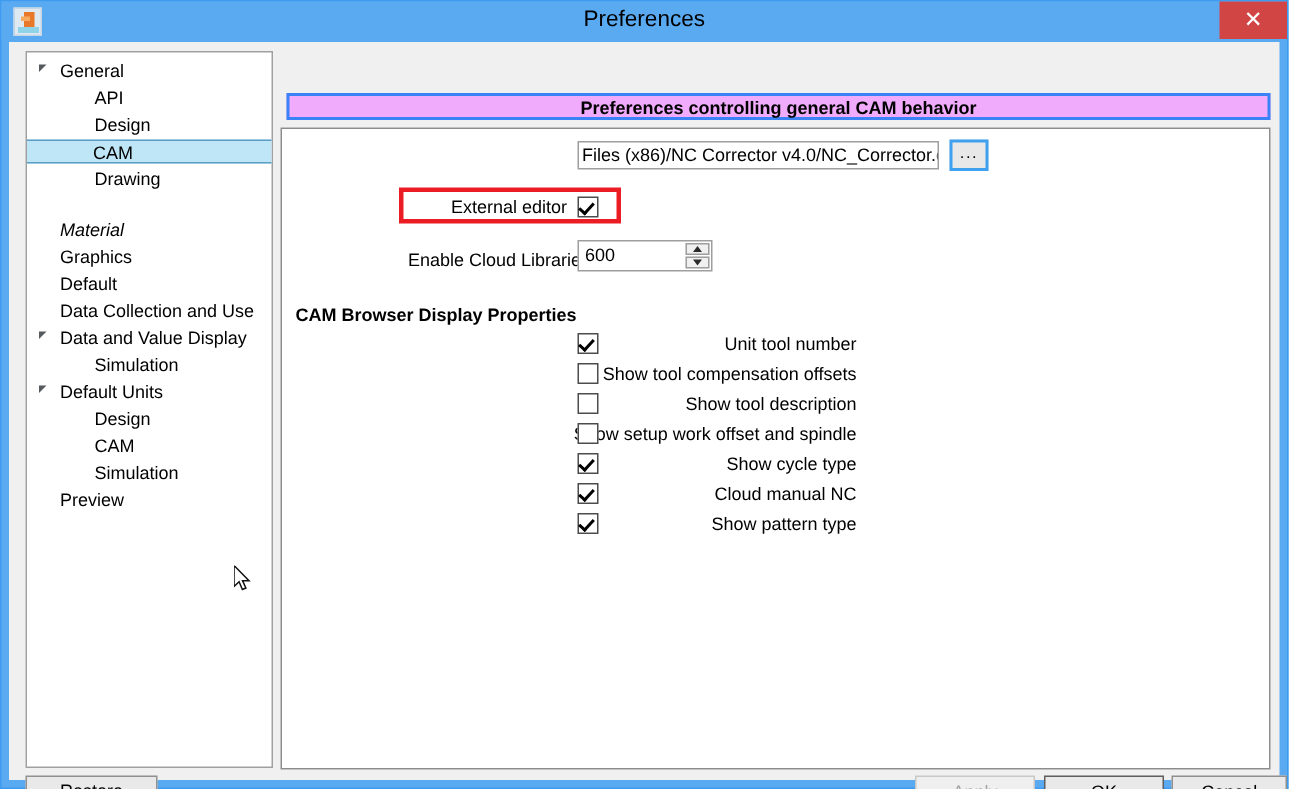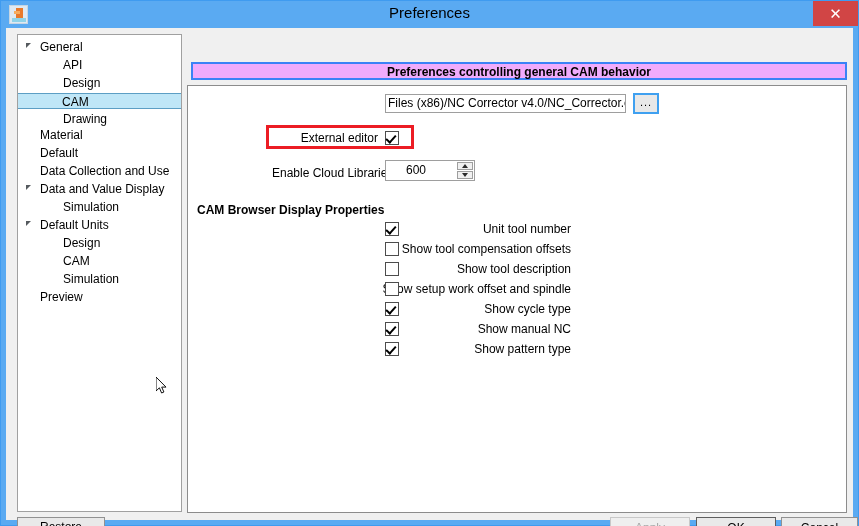--- a/index.html
+++ b/index.html
@@ -231,21 +231,21 @@
   #spinner {
     position: absolute;
     left: 379px; top: 132px;
     width: 90px; height: 21px;
     background: #ffffff;
     border: 1px solid #9e9e9e;
     box-sizing: border-box;
   }
   #spinner .val {
     position: absolute;
-    left: 20px; top: 2px;
+    left: 4px; top: 2px;
     font-size: 12px;
   }
   #spin-up, #spin-down {
     position: absolute;
     right: 1px;
     width: 16px; height: 8px;
     background: #f0f0f0;
     border: 1px solid #9e9e9e;
     box-sizing: border-box;
     cursor: pointer;
@@ -347,22 +347,25 @@
         </div>
         <div class="tree-item depth1" style="margin-top: 2px;">
           <span class="tlabel">Design</span>
         </div>
         <div class="tree-item depth1 selected" style="margin-top: 2px;">
           <span class="tlabel">CAM</span>
         </div>
         <div class="tree-item depth1" style="margin-top: 2px;">
           <span class="tlabel">Drawing</span>
         </div>
-        <div class="tree-item depth0" style="margin-top: 0;">
+        <div class="tree-item depth0" style="margin-top: 18px; font-style: italic;">
           <span class="tlabel">Material</span>
+        </div>
+        <div class="tree-item depth0" style="margin-top: 2px;">
+          <span class="tlabel">Graphics</span>
         </div>
         <div class="tree-item depth0" style="margin-top: 2px;">
           <span class="tlabel">Default</span>
         </div>
         <div class="tree-item depth0" style="margin-top: 2px; text-decoration: underline;">
           <span class="tlabel">Data Collection and Use</span>
         </div>
         <div class="tree-item depth0" style="margin-top: 2px;">
           <span class="arrow"></span>
           <span class="tlabel">Data and Value Display</span>
@@ -427,21 +430,21 @@
         </div>
         <div class="cbrow" style="top: 60px;">
           <span class="cblabel">Show setup work offset and spindle</span>
           <span class="cb" style="left: 188px; top: 0px;"></span>
         </div>
         <div class="cbrow" style="top: 80px;">
           <span class="cblabel">Show cycle type</span>
           <span class="cb checked" style="left: 188px; top: 0px;"></span>
         </div>
         <div class="cbrow" style="top: 100px;">
-          <span class="cblabel">Show manual NC</span>
+          <span class="cblabel">Cloud manual NC</span>
           <span class="cb checked" style="left: 188px; top: 0px;"></span>
         </div>
         <div class="cbrow" style="top: 120px;">
           <span class="cblabel">Show pattern type</span>
           <span class="cb checked" style="left: 188px; top: 0px;"></span>
         </div>
       </div>
 
     <div class="btn" id="restore-defaults">Restore Defaults</div>
     <div class="btn disabled" id="apply-btn">Apply</div>

